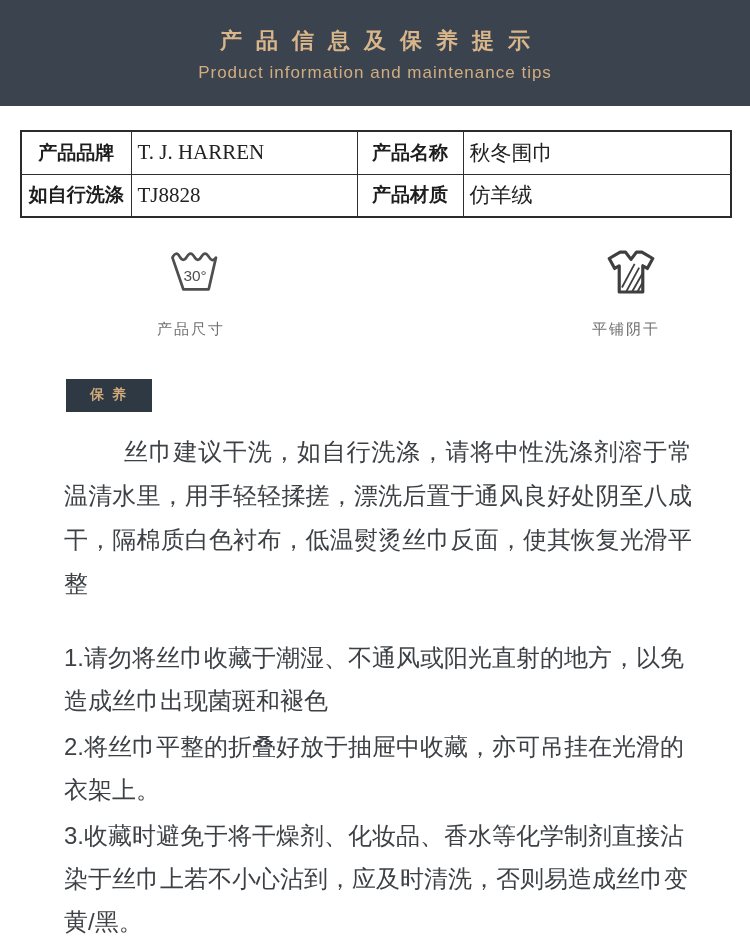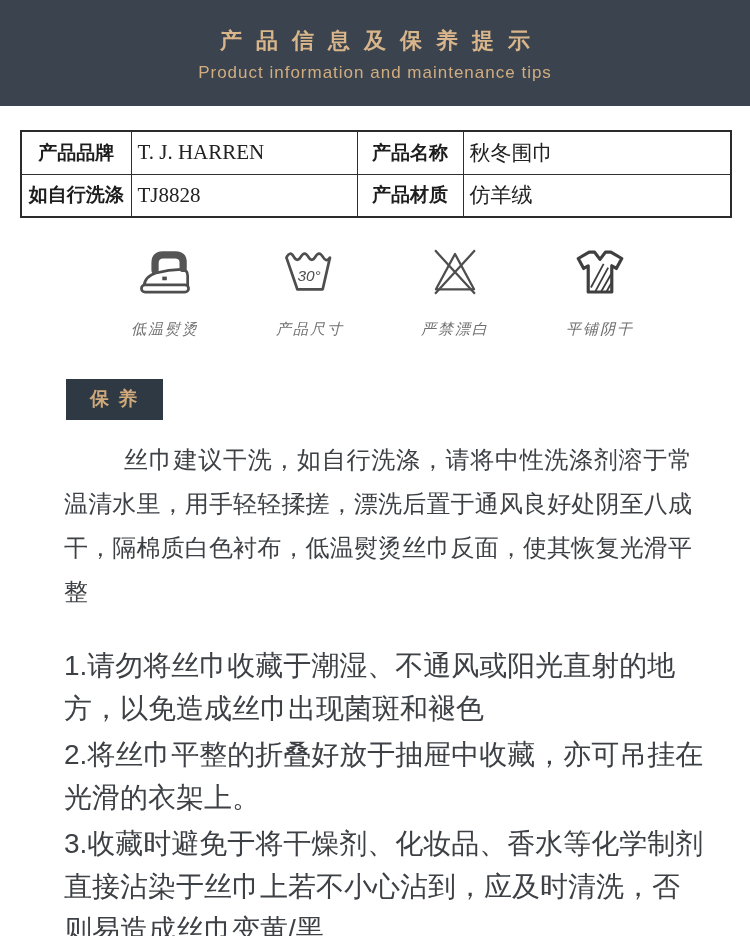--- a/index.html
+++ b/index.html
@@ -69,23 +69,22 @@
 
   
   .care-row {
     display: flex;
     justify-content: space-between;
     margin: 26px 90px 0 105px;
   }
   .care-item {
     display: flex;
     flex-direction: column;
-    align-items: center;
+    align-items: flex-end;
     width: 120px;
-    font-style: italic;
   }
   .care-item svg { width: 58px; height: 58px; }
   .care-label {
     margin-top: 14px;
     font-size: 15px;
     color: #707070;
     letter-spacing: 2px;
     white-space: nowrap;
   }
   .care-temp {
@@ -93,21 +92,21 @@
     font-family: "Liberation Sans", sans-serif;
     fill: #4e4e4e;
   }
 
   
   .badge {
     display: inline-block;
     margin-left: 66px;
     background: #2e3943;
     color: #d0a97b;
-    font-size: 19px;
+    font-size: 14px;
     font-weight: bold;
     padding: 7px 24px 8px 24px;
     letter-spacing: 2px;
   }
   .badge-maintenance { margin-top: 40px; }
   .badge-storage { margin-top: 20px; }
 
   
   .maintenance-text {
     width: 628px;
@@ -117,21 +116,21 @@
     color: #3d4145;
     text-indent: 2.5em;
     text-align: justify;
   }
   .storage-list {
     width: 640px;
     margin: 30px 0 0 64px;
     list-style: none;
   }
   .storage-item {
-    font-size: 28px;
+    font-size: 24px;
     line-height: 43px;
     color: #3d4145;
     margin-bottom: 3px;
     text-align: left;
   }
 </style>
 </head>
 <body>
 
 <div class="page">
@@ -153,51 +152,31 @@
         <td class="lbl">如自行洗涤</td>
         <td class="val val1">TJ8828</td>
         <td class="lbl lbl2">产品材质</td>
         <td class="val val2">仿羊绒</td>
       </tr>
     </tbody>
   </table>
 
   <div class="care-row">
 
-    <div class="care-item">
-      <span>
-        <svg viewBox="0 0 64 64" fill="none">
-          <path d="M9 47 Q9 36 22 32 Q36 28 50 28 Q57 28 57 35 L57 47 Z" stroke="#4e4e4e" stroke-width="3" fill="none" stroke-linejoin="round"></path>
-          <rect x="6" y="45" width="52" height="8" rx="4" fill="#ffffff" stroke="#4e4e4e" stroke-width="3"></rect>
-          <path d="M21 29 L21 21 Q21 12 30 12 L43 12 Q52 12 52 20 L52 27" stroke="#555555" stroke-width="8" stroke-linecap="round" fill="none"></path>
-          <rect x="29" y="36" width="5" height="4" fill="#4e4e4e"></rect>
-        </svg>
-      </span>
-      <span class="care-label">低温熨烫</span>
-    </div>
 
     <div class="care-item">
       <span>
         <svg viewBox="0 0 64 64" fill="none">
           <path d="M6 15 Q10 7 14 14 Q18 21 22 14 Q26 7 30 14 Q34 21 38 14 Q42 7 46 14 Q50 21 54 15 L46 50 L18 50 Z" stroke="#4e4e4e" stroke-width="3" fill="none" stroke-linejoin="round"></path>
           <text x="31" y="41" text-anchor="middle" class="care-temp">30°</text>
         </svg>
       </span>
       <span class="care-label">产品尺寸</span>
     </div>
 
-    <div class="care-item">
-      <span>
-        <svg viewBox="0 0 64 64" fill="none">
-          <path d="M32 11 L11 50 L53 50 Z" stroke="#4e4e4e" stroke-width="2.5" fill="none" stroke-linejoin="round"></path>
-          <path d="M10 7 L54 55 M54 7 L10 55" stroke="#4e4e4e" stroke-width="2.5"></path>
-        </svg>
-      </span>
-      <span class="care-label">严禁漂白</span>
-    </div>
 
     <div class="care-item">
       <span>
         <svg viewBox="0 0 64 64" fill="none">
           <path d="M20 9 L26 9 L32 17 L38 9 L44 9 L56 16 L50 27 L45 24 L45 53 L19 53 L19 24 L14 27 L8 16 Z" stroke="#3f3f3f" stroke-width="3.5" fill="none" stroke-linejoin="round"></path>
           <path d="M36 22 L22 48 M41 26 L27 52 M45 32 L33 53 M45 42 L39 53" stroke="#3f3f3f" stroke-width="2"></path>
         </svg>
       </span>
       <span class="care-label">平铺阴干</span>
     </div>

